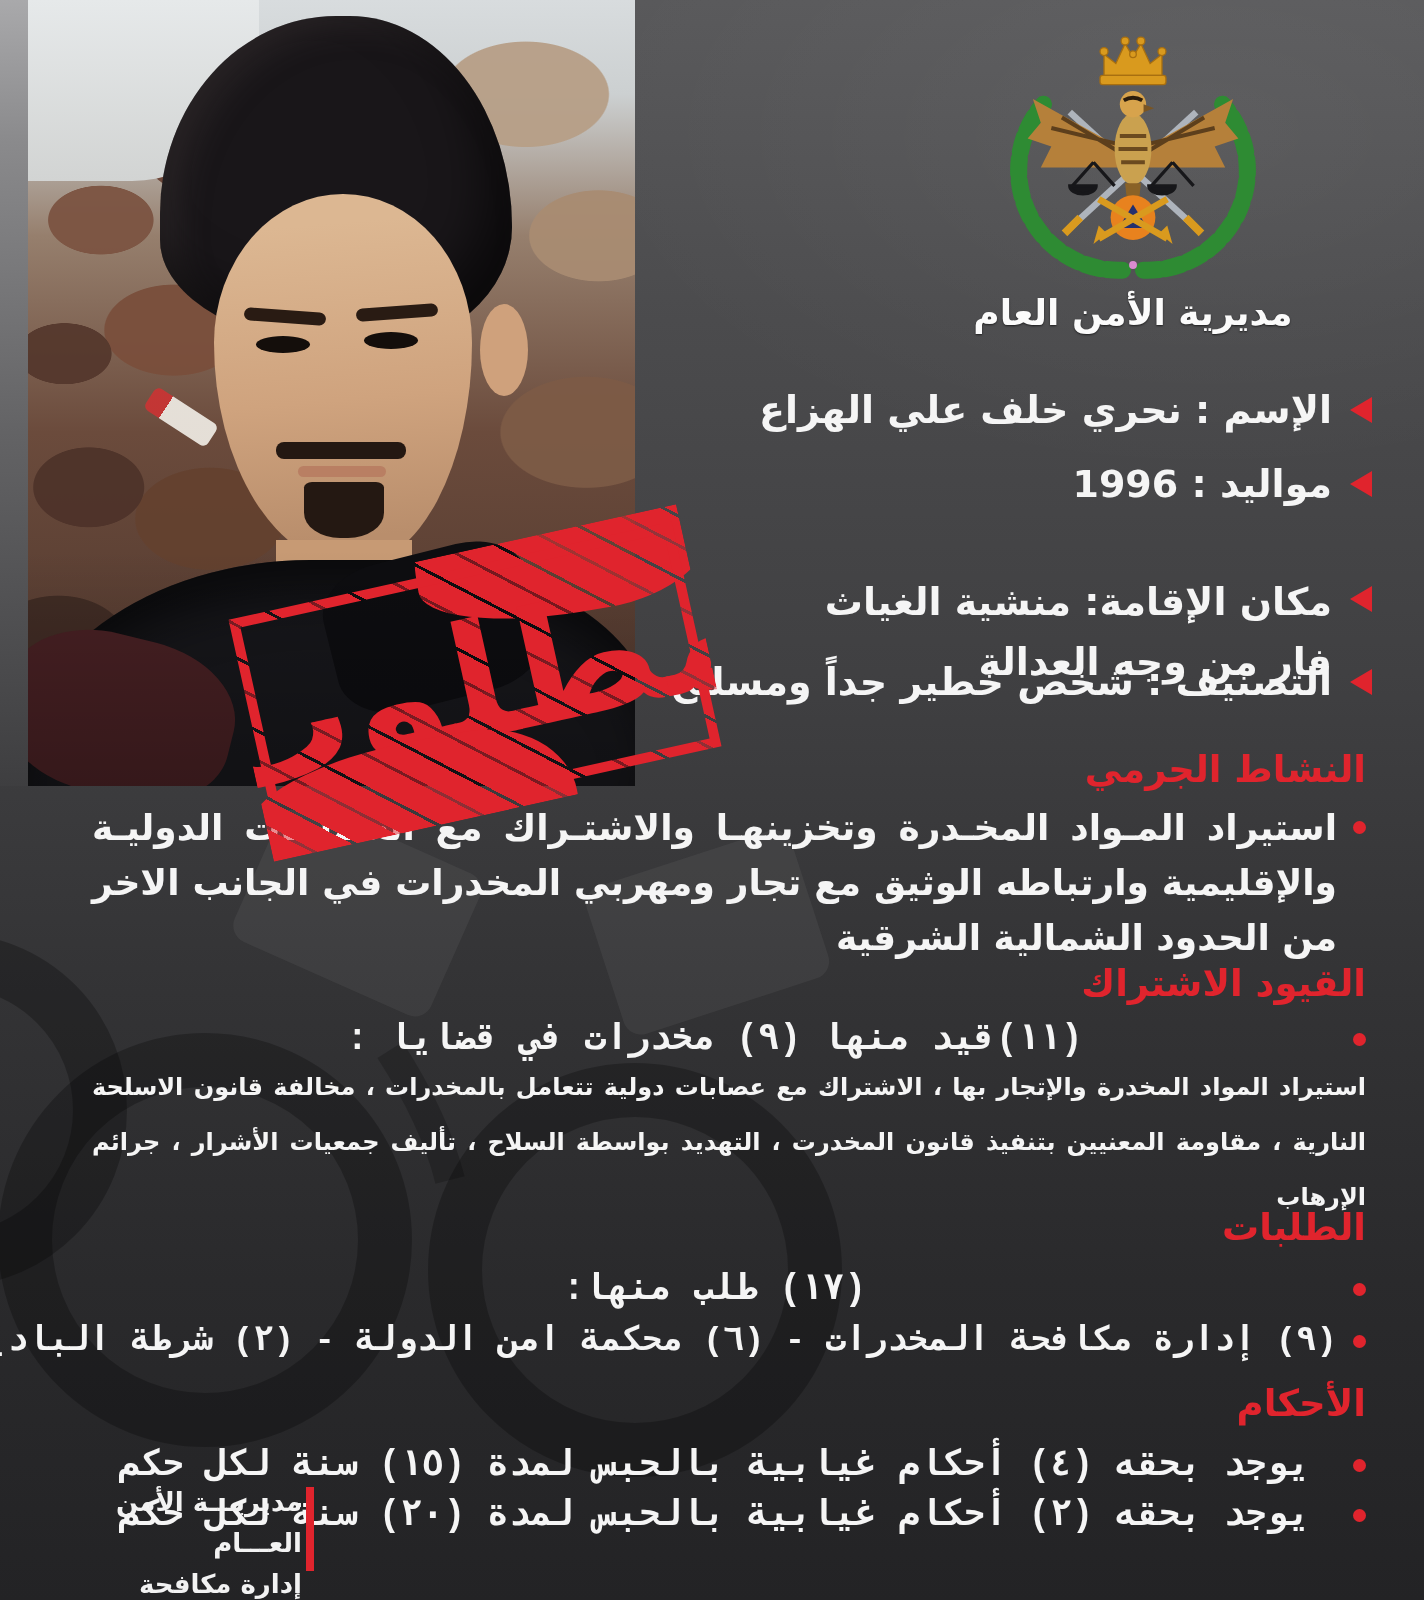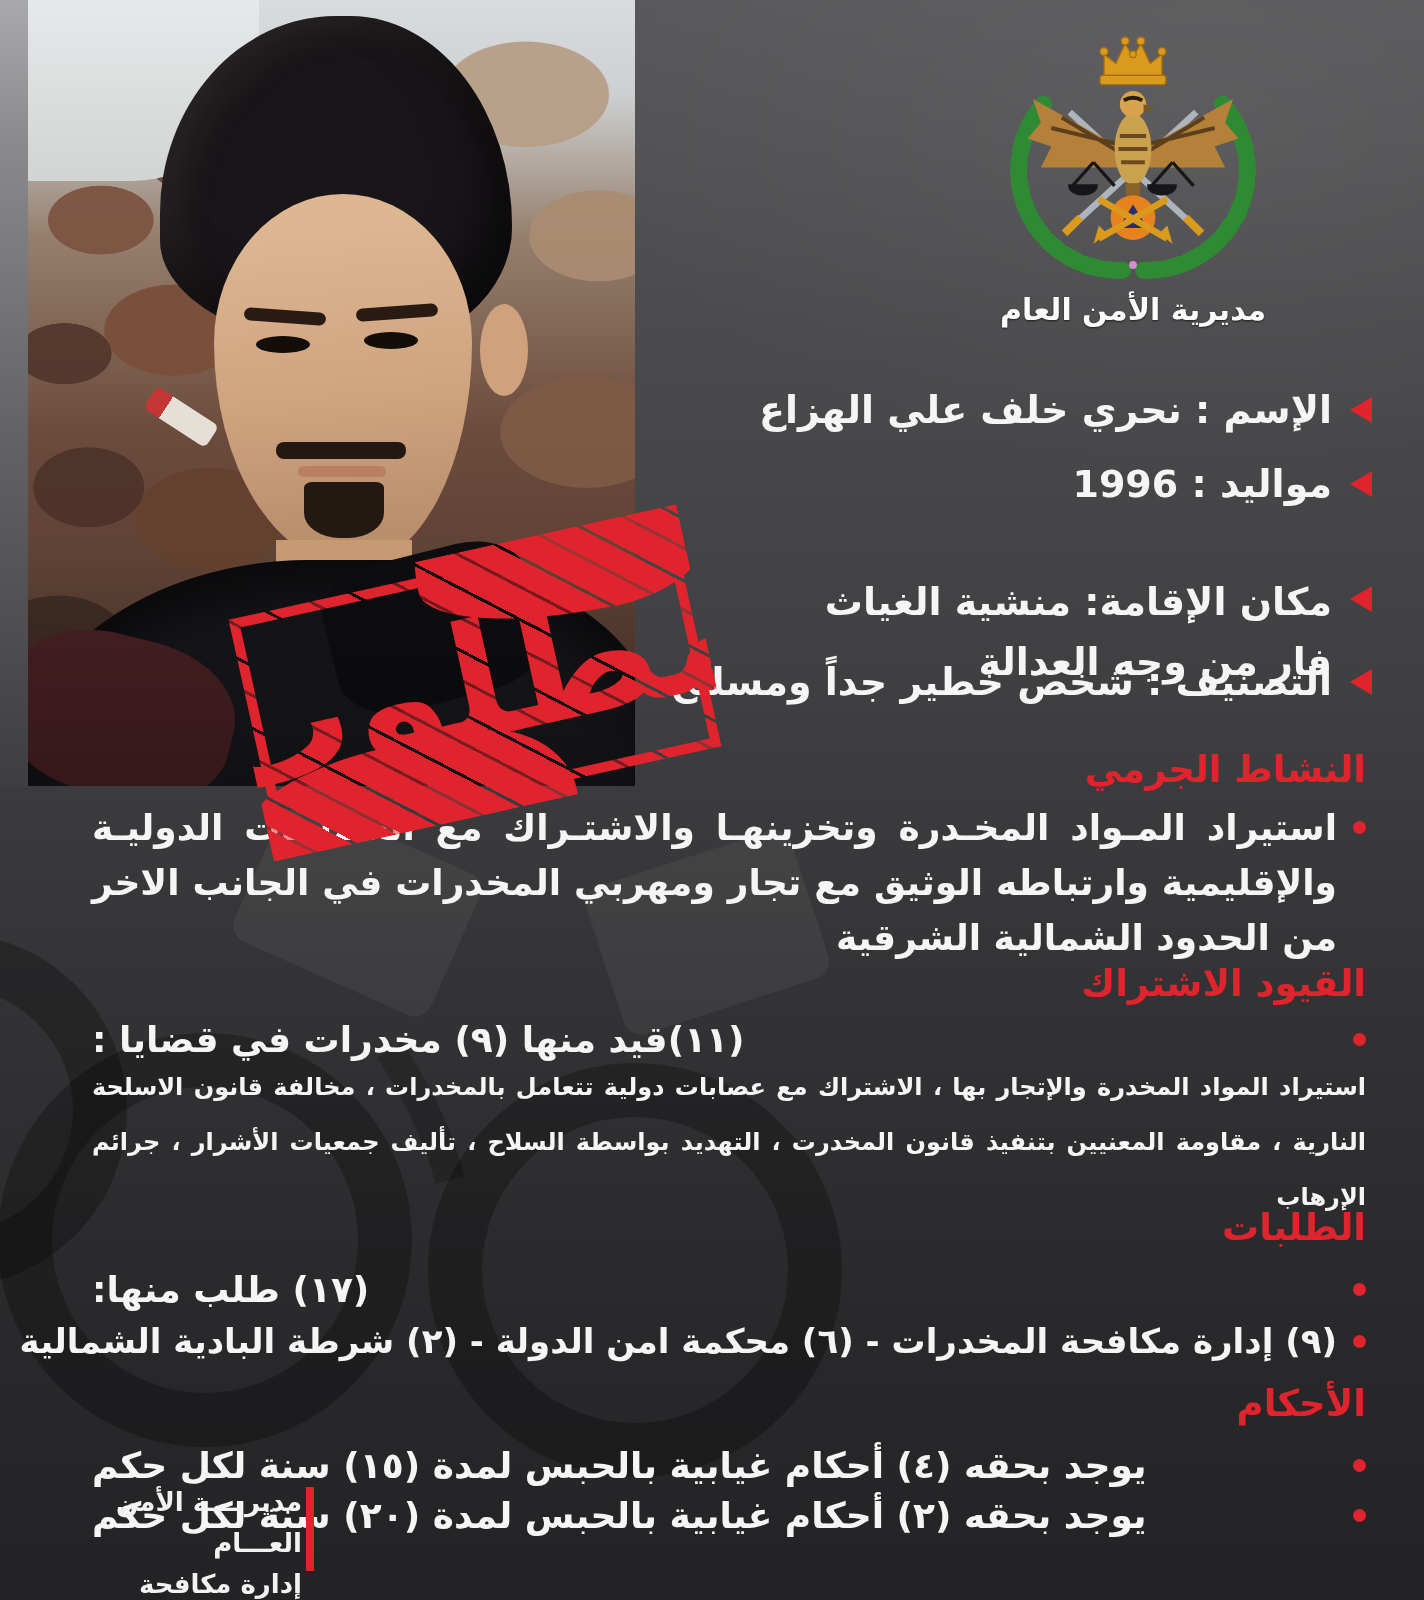--- a/index.html
+++ b/index.html
@@ -64,26 +64,26 @@
   .stamp::before{content:"";position:absolute;right:-30px;top:-36px;width:300px;height:120px;background:currentColor;
     border-radius:18% 60% 40% 55%/50% 45% 60% 40%;transform:rotate(3deg);}
   .stamp::after{content:"";position:absolute;left:-18px;bottom:-42px;width:330px;height:130px;background:currentColor;
     border-radius:55% 30% 60% 35%/45% 60% 35% 55%;transform:rotate(2deg);}
   .stamp-frame{position:absolute;inset:16px 8px;border:10px solid currentColor;}
   .stamp-word{position:absolute;inset:0;display:flex;align-items:center;justify-content:center;
     font-size:158px;font-weight:bold;letter-spacing:2px;}
   
   .emblem{position:absolute;left:988px;top:20px;z-index:2;}
   .emblem-caption{position:absolute;left:958px;top:292px;width:350px;text-align:center;z-index:2;
-    font-size:30px;font-weight:bold;color:#fbfbfb;text-shadow:0 1px 2px rgba(0,0,0,.6);}
+    font-size:36px;font-weight:bold;color:#fbfbfb;text-shadow:0 1px 2px rgba(0,0,0,.6);}
   .sec-title{position:absolute;right:58px;color:#e0242d;font-size:37px;font-weight:bold;direction:rtl;z-index:4;}
   .bullet-par{position:absolute;right:58px;display:flex;gap:16px;direction:rtl;z-index:4;
     font-size:36px;font-weight:bold;line-height:55px;}
   .bullet-par .txt{flex:1;text-align:justify;}
-  .bullet-par .txt.line{text-align:left;white-space:nowrap;}
+  .bullet-par .txt.line{text-align:center;white-space:nowrap;font-family:Liberation Mono, monospace;}
   .dot{flex:0 0 13px;width:13px;height:13px;border-radius:50%;background:#e0242d;margin-top:21px;}
   .plain-par{position:absolute;right:58px;direction:rtl;text-align:justify;z-index:4;
     font-size:24px;font-weight:bold;line-height:55px;}
   
   .profile{position:absolute;right:52px;top:388px;width:820px;z-index:4;direction:rtl;}
   .info-item{position:absolute;right:0;display:flex;align-items:center;gap:18px;direction:rtl;
     font-size:38px;font-weight:bold;white-space:nowrap;}
   .info-item.multi{align-items:flex-start;white-space:normal;margin-top:36px;}
   .info-item.multi .tri{margin-top:14px;}
   .tri{flex:0 0 auto;width:0;height:0;border-top:13px solid transparent;border-bottom:13px solid transparent;

